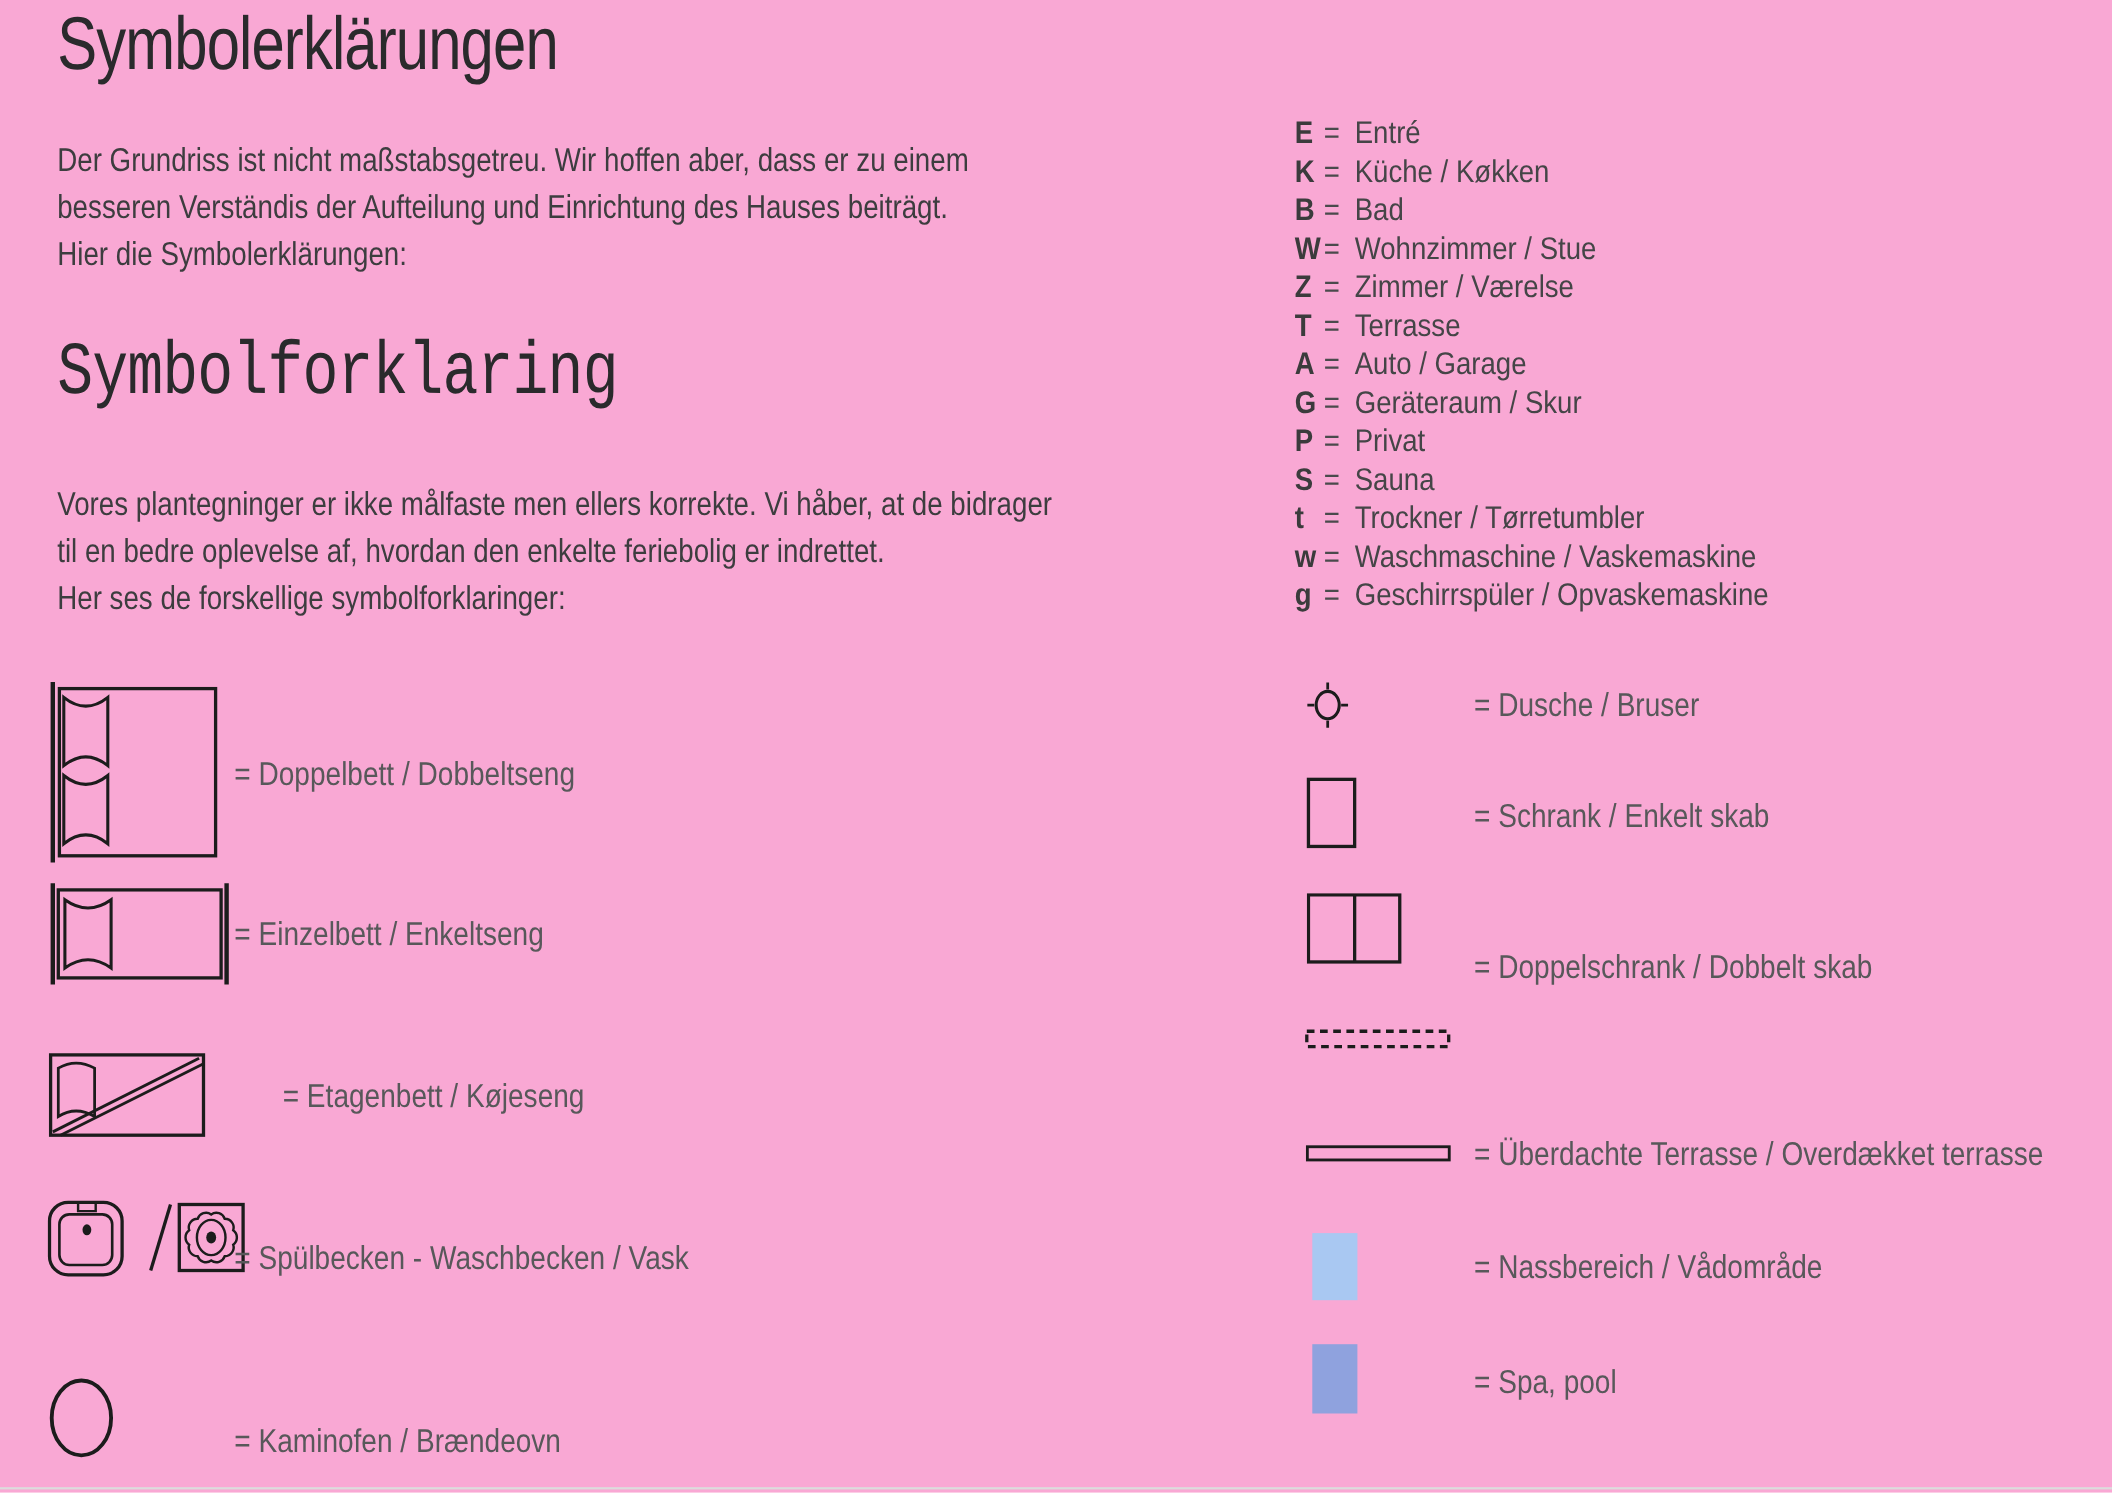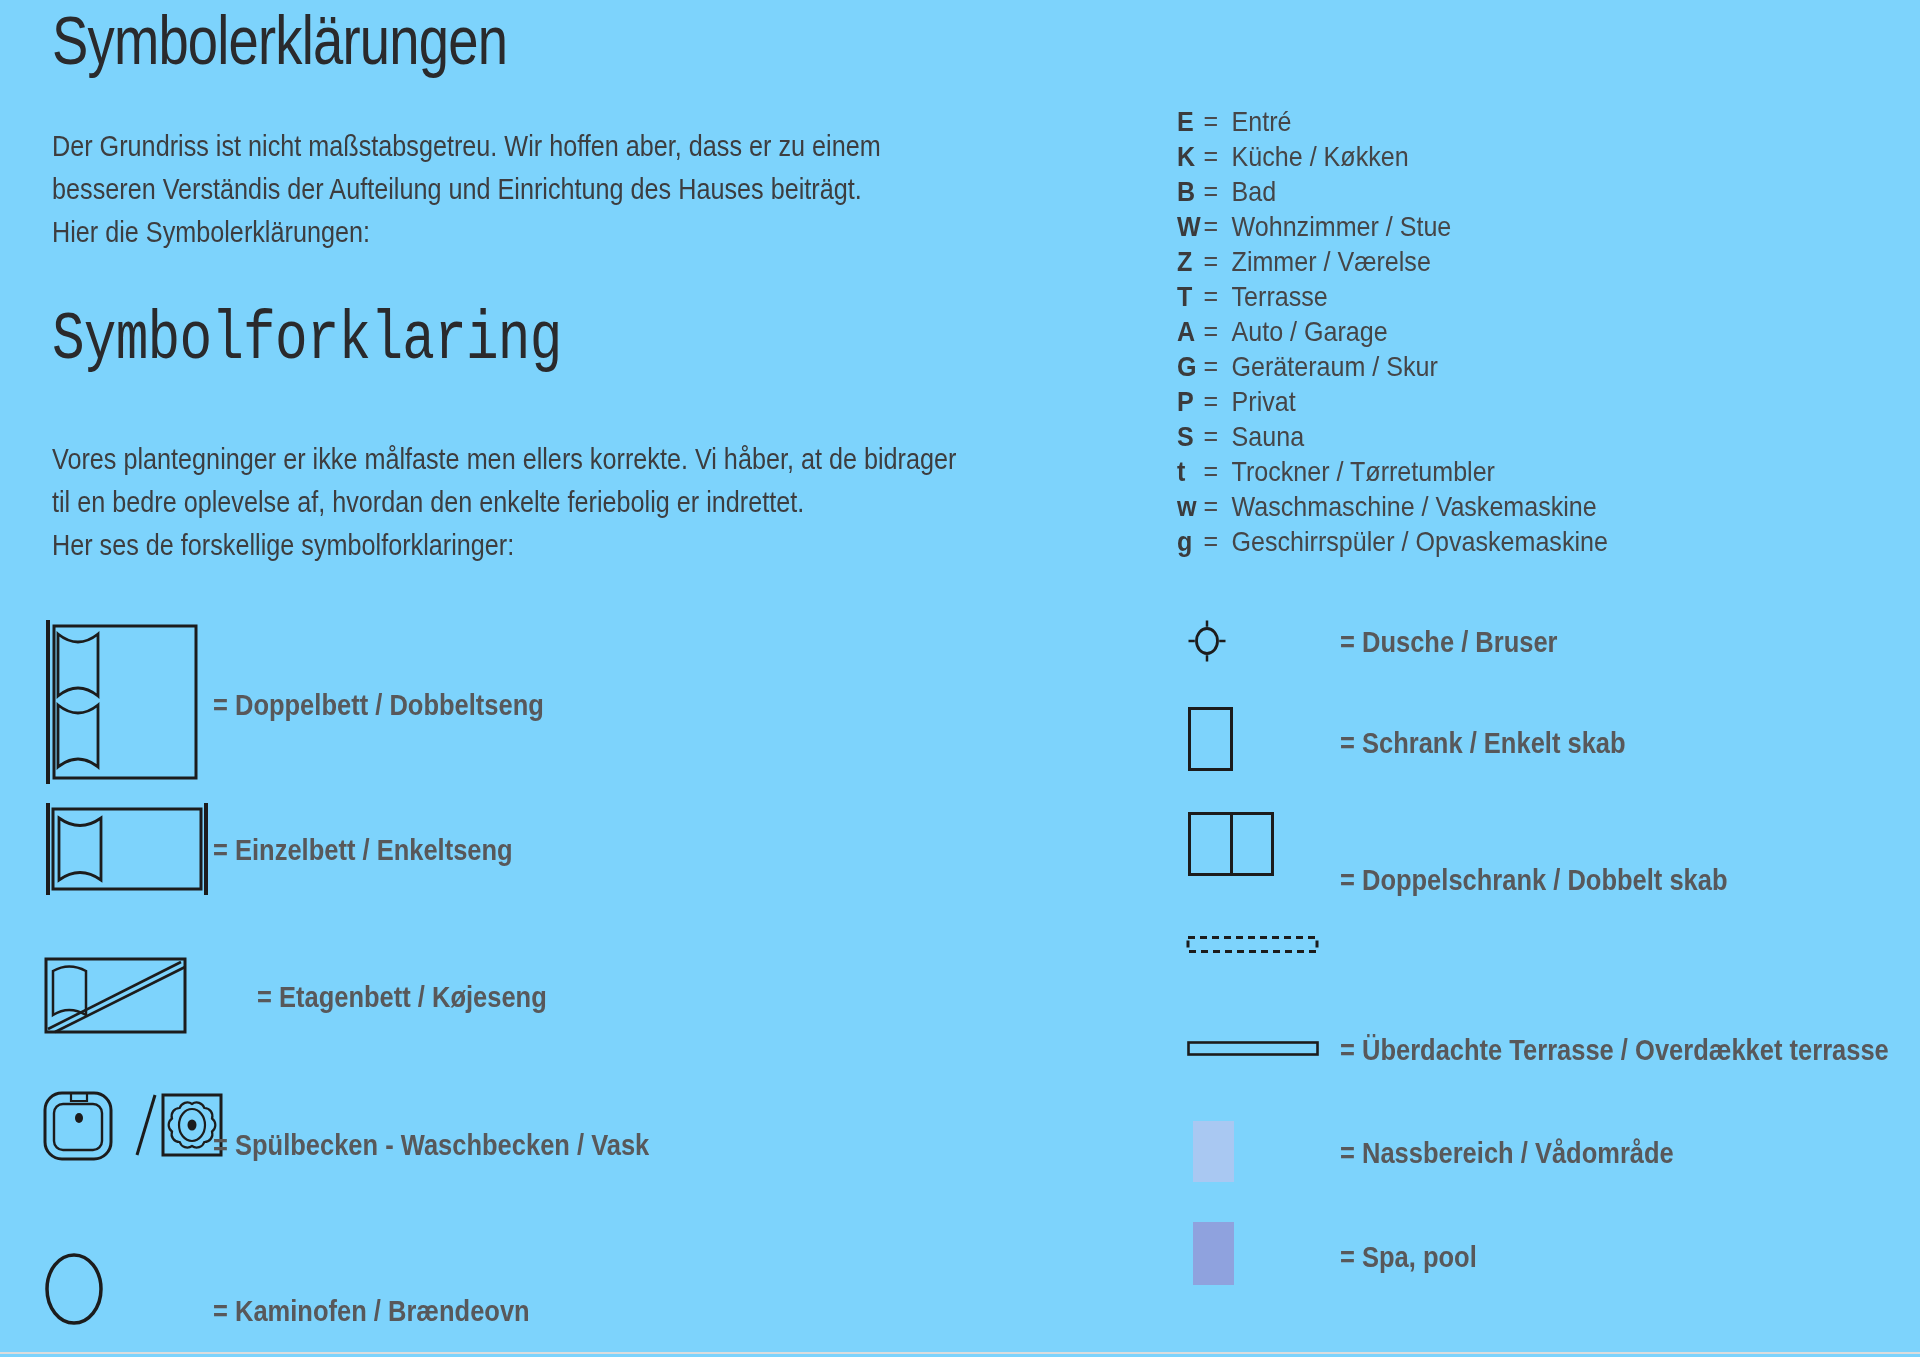--- a/index.html
+++ b/index.html
@@ -1,25 +1,25 @@
 <!DOCTYPE html>
 <html><head>
 <meta charset="utf-8">
 <style>
   html,body{margin:0;padding:0;background:#ffffff;}
   .page{
-    position:relative;width:1920px;height:1357px;background:#7dd3fc;overflow:hidden;
+    position:relative;width:1920px;height:1357px;background:#f9a8d4;overflow:hidden;
     font-family:"Liberation Sans", sans-serif;color:#2a2a2c;
   }
   .cond{display:inline-block;transform:scaleX(0.8);transform-origin:0 0;white-space:nowrap;}
   .abs{position:absolute;}
   .big-title{font-size:68px;line-height:76px;font-weight:400;color:#2a2a2c;letter-spacing:-1px;}
   .para{font-size:30px;line-height:43px;color:#3d3d3f;transform:scaleX(0.84);transform-origin:0 0;}
   .para div{white-space:nowrap;}
-  .sym-label{font-size:30px;line-height:34px;color:#58585a;font-weight:bold;}
+  .sym-label{font-size:30px;line-height:34px;color:#58585a;}
   .sym-label .cond{transform:scaleX(0.85);}
   .letters{font-size:28.5px;line-height:35px;transform:scaleX(0.88);transform-origin:0 0;}
   .letters .row{white-space:nowrap;}
   .letters .lt{display:inline-block;width:30px;font-weight:700;color:#3b3b3c;}
   .letters .eq{display:inline-block;width:32px;color:#4a4a4c;}
   .letters .val{color:#454547;}
   svg{display:block;}
   .stroke{stroke:#1c1c1c;fill:none;}
   .fillb{fill:#1c1c1c;stroke:none;}
   .box{position:absolute;border:3px solid #1c1c1c;box-sizing:border-box;}

